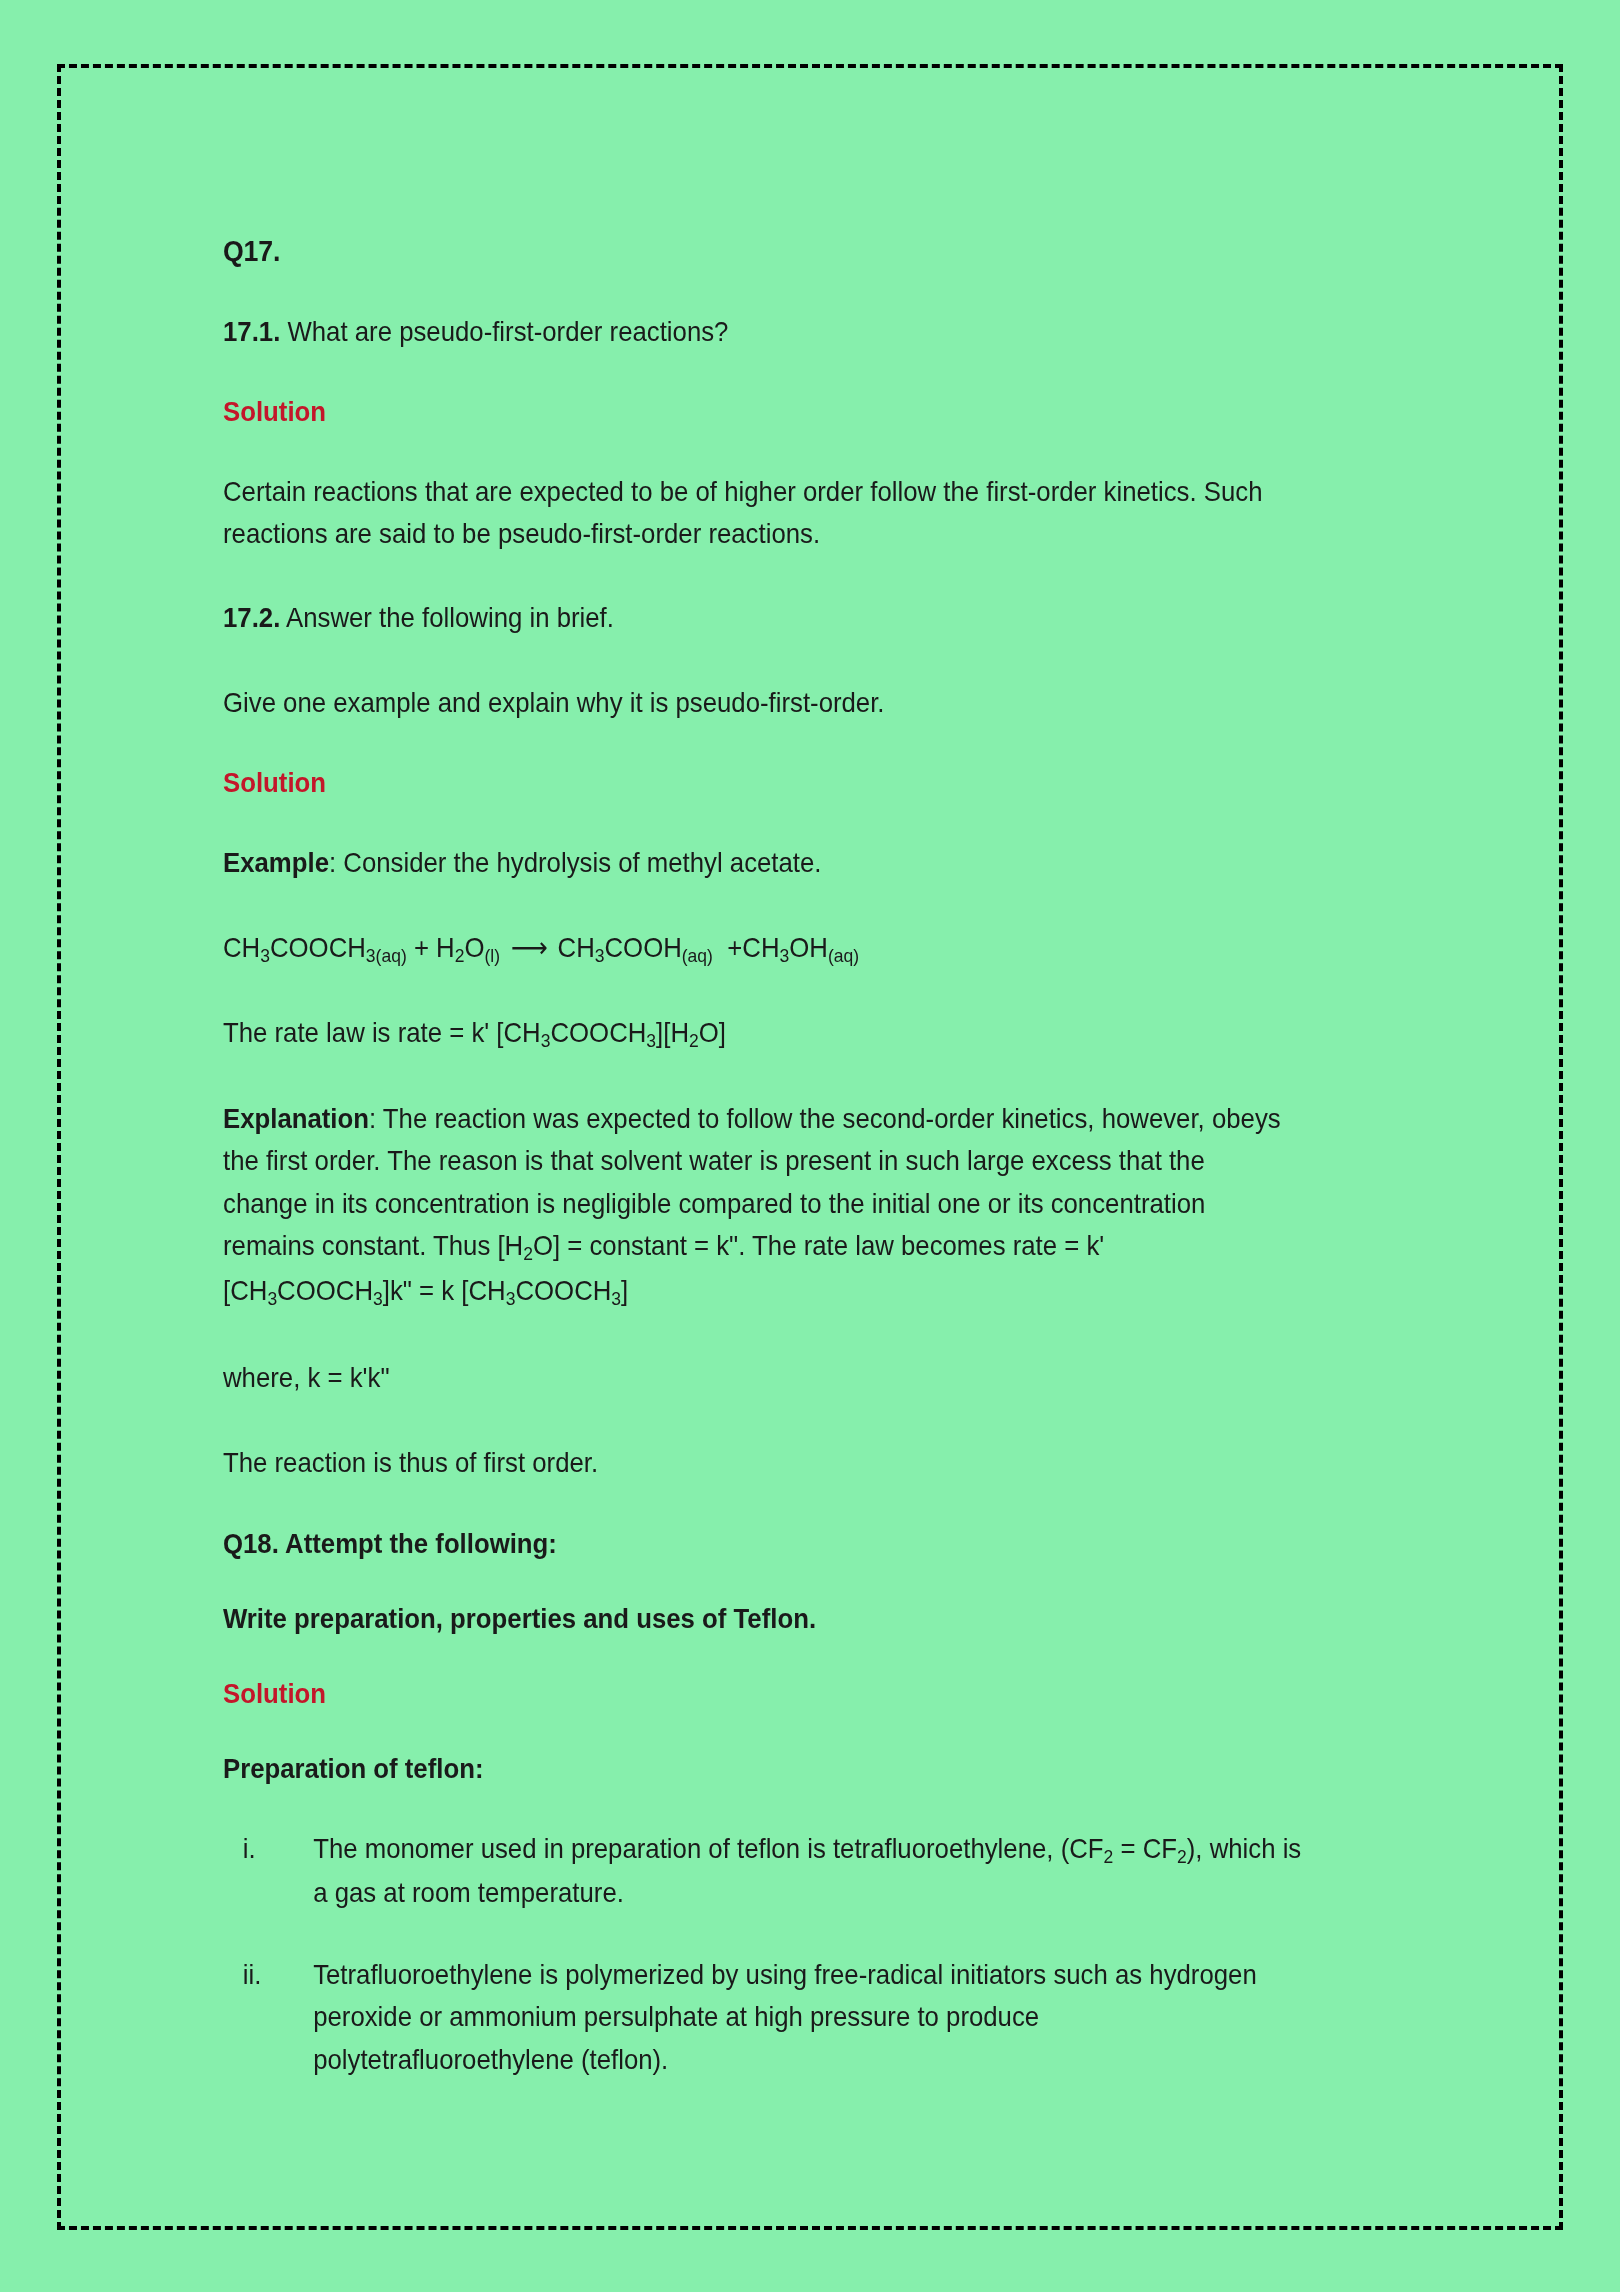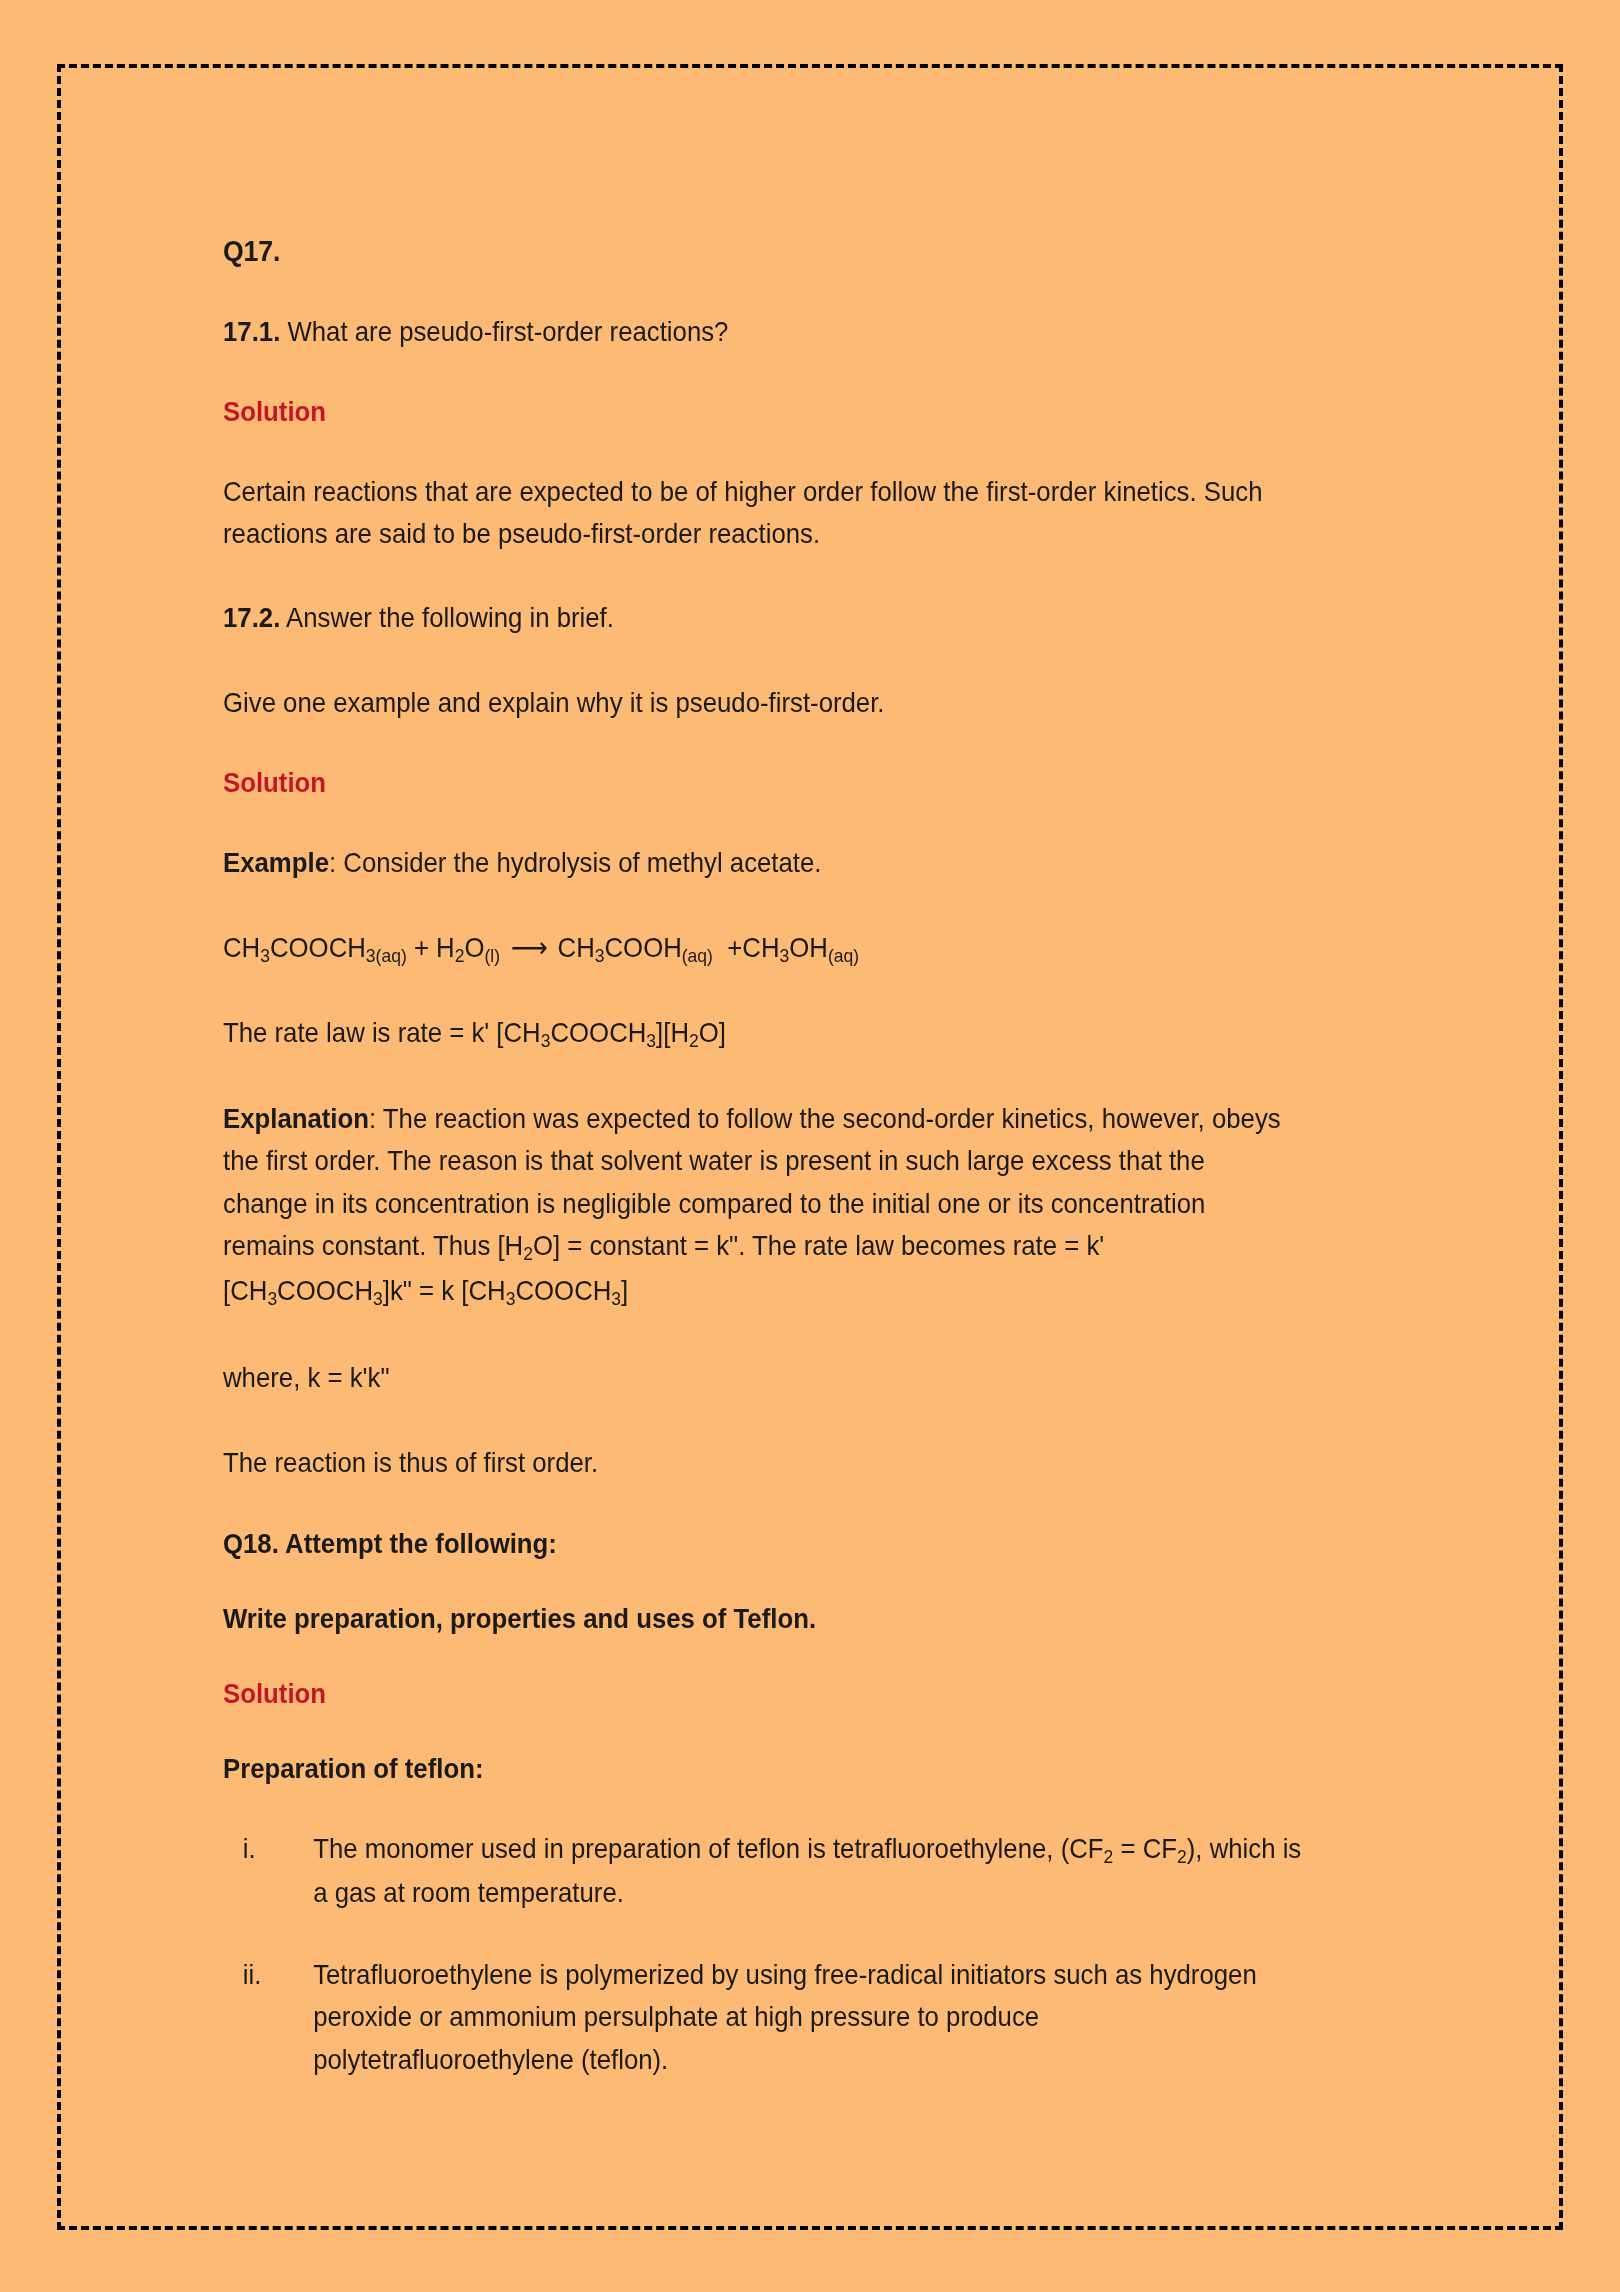--- a/index.html
+++ b/index.html
@@ -13,21 +13,21 @@
     font-family: "Liberation Sans", "DejaVu Sans", sans-serif;
     color: #1a1a1a;
     position: relative;
     overflow: hidden;
   }
   .page {
     position: absolute;
     left: 0; top: 0;
     width: 1620px;
     height: 2293px;
-    background: #fdba74;
+    background: #86efac;
   }
   .dashed-frame {
     position: absolute;
     left: 57px;
     top: 64px;
     width: 1506px;
     height: 2166px;
     border: 4.9px dashed #000000;
     box-sizing: border-box;
   }

